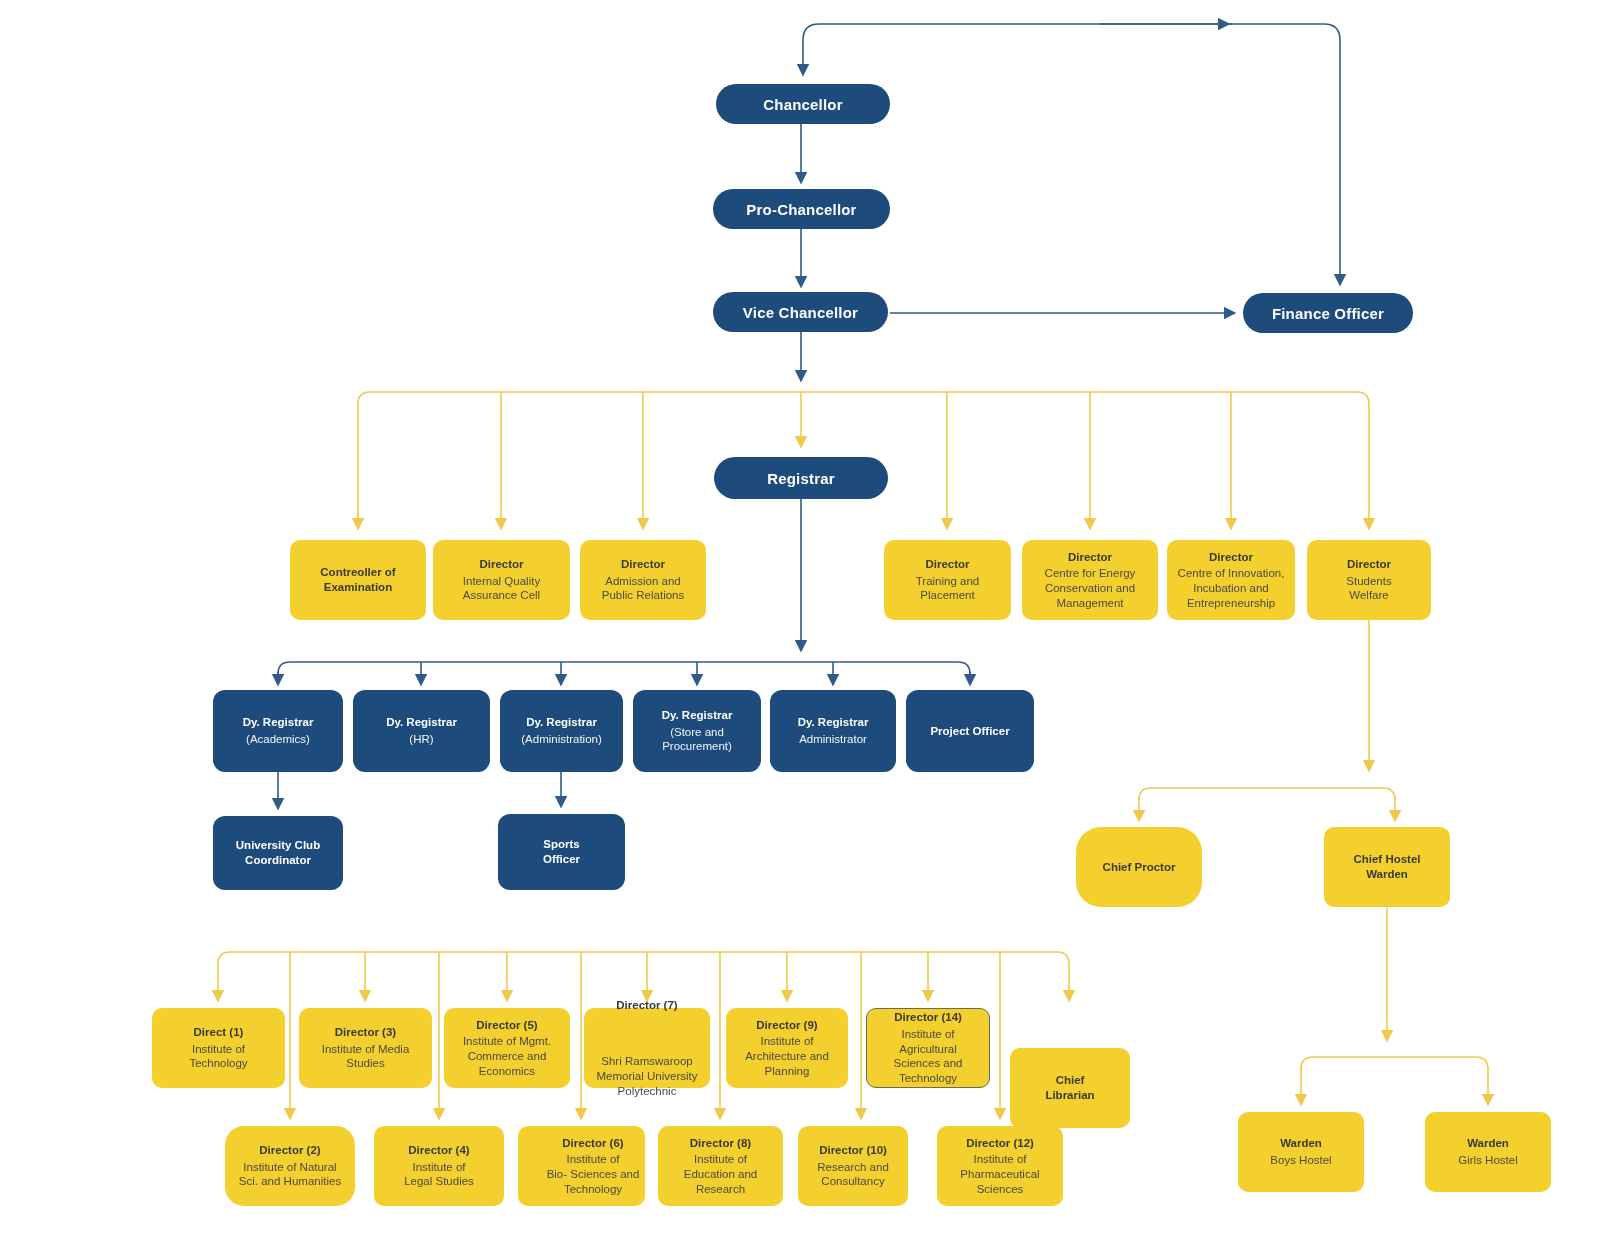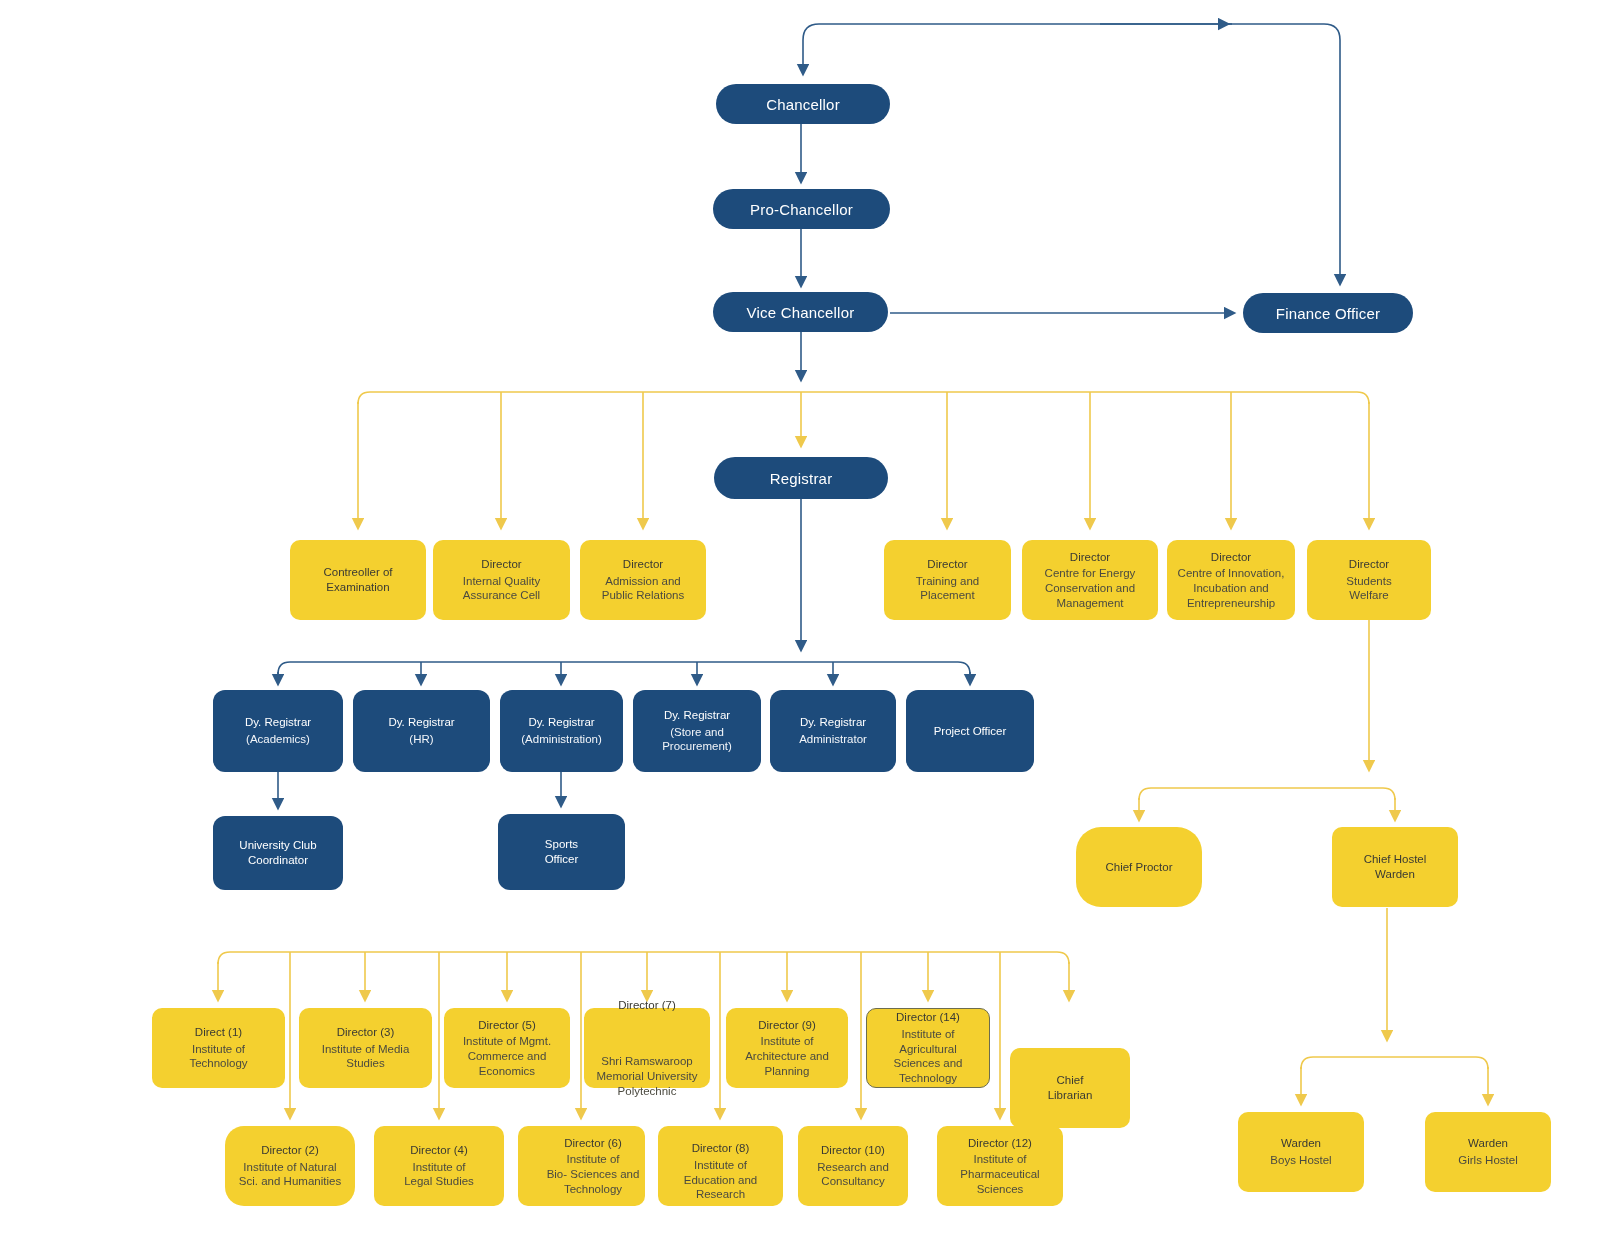--- a/index.html
+++ b/index.html
@@ -11,21 +11,21 @@
     overflow:hidden;
   }
   #edges{position:absolute;left:0;top:0;z-index:0;}
   .node{position:absolute;z-index:1;box-sizing:border-box;
         display:flex;flex-direction:column;align-items:center;justify-content:center;
         text-align:center;}
   .pill{background:#1D4B7B;border-radius:999px;color:#ffffff;font-size:15px;font-weight:bold;letter-spacing:.2px;}
   .ybox{background:#F4D02F;border-radius:10px;color:#3A3A33;font-size:11.5px;line-height:1.28;padding:4px 5px;}
   .nbox{background:#1D4B7B;border-radius:12px;color:#ffffff;font-size:11.5px;line-height:1.3;padding:4px 5px;}
   .outlined{border:1.2px solid #6d6d4e;}
-  .ttl{font-weight:normal;white-space:pre-line;}
+  .ttl{font-weight:bold;white-space:pre-line;}
   .sub{white-space:pre-line;margin-top:2px;}
   .ybox .sub{color:#4B4A40;}
   .nbox .sub{color:#f2f5f9;}
 </style>
 </head>
 <body>
 
 <div id="canvas">
 
   <svg id="edges" width="1600" height="1259" viewBox="0 0 1600 1259">
@@ -176,21 +176,21 @@
         <span class="ttl">University Club
 Coordinator</span>
       </div>
       <div class="node nbox" style="left: 498px; top: 814px; width: 127px; height: 76px;">
         <span class="ttl">Sports
 Officer</span>
       </div>
       <div class="node ybox" style="left: 1076px; top: 827px; width: 126px; height: 80px; border-radius: 25px;">
         <span class="ttl">Chief Proctor</span>
       </div>
-      <div class="node ybox" style="left: 1324px; top: 827px; width: 126px; height: 80px; margin-left: 8px;">
+      <div class="node ybox" style="left: 1324px; top: 827px; width: 126px; height: 80px;">
         <span class="ttl">Chief Hostel
 Warden</span>
       </div>
       <div class="node ybox" style="left: 152px; top: 1008px; width: 133px; height: 80px;">
         <span class="ttl">Direct (1)</span>
         <span class="sub">Institute of
 Technology</span>
       </div>
       <div class="node ybox" style="left: 299px; top: 1008px; width: 133px; height: 80px;">
         <span class="ttl">Director (3)</span>
@@ -234,21 +234,21 @@
         <span class="ttl">Director (4)</span>
         <span class="sub">Institute of
 Legal Studies</span>
       </div>
       <div class="node ybox" style="left: 518px; top: 1126px; width: 127px; height: 80px; padding-left: 28px;">
         <span class="ttl">Director (6)</span>
         <span class="sub">Institute of
 Bio- Sciences and
 Technology</span>
       </div>
-      <div class="node ybox" style="left: 658px; top: 1126px; width: 125px; height: 80px; justify-content: flex-end;">
+      <div class="node ybox" style="left: 658px; top: 1126px; width: 125px; height: 80px;">
         <span class="ttl">Director (8)</span>
         <span class="sub">Institute of
 Education and
 Research</span>
       </div>
       <div class="node ybox" style="left: 798px; top: 1126px; width: 110px; height: 80px;">
         <span class="ttl">Director (10)</span>
         <span class="sub">Research and
 Consultancy</span>
       </div>

